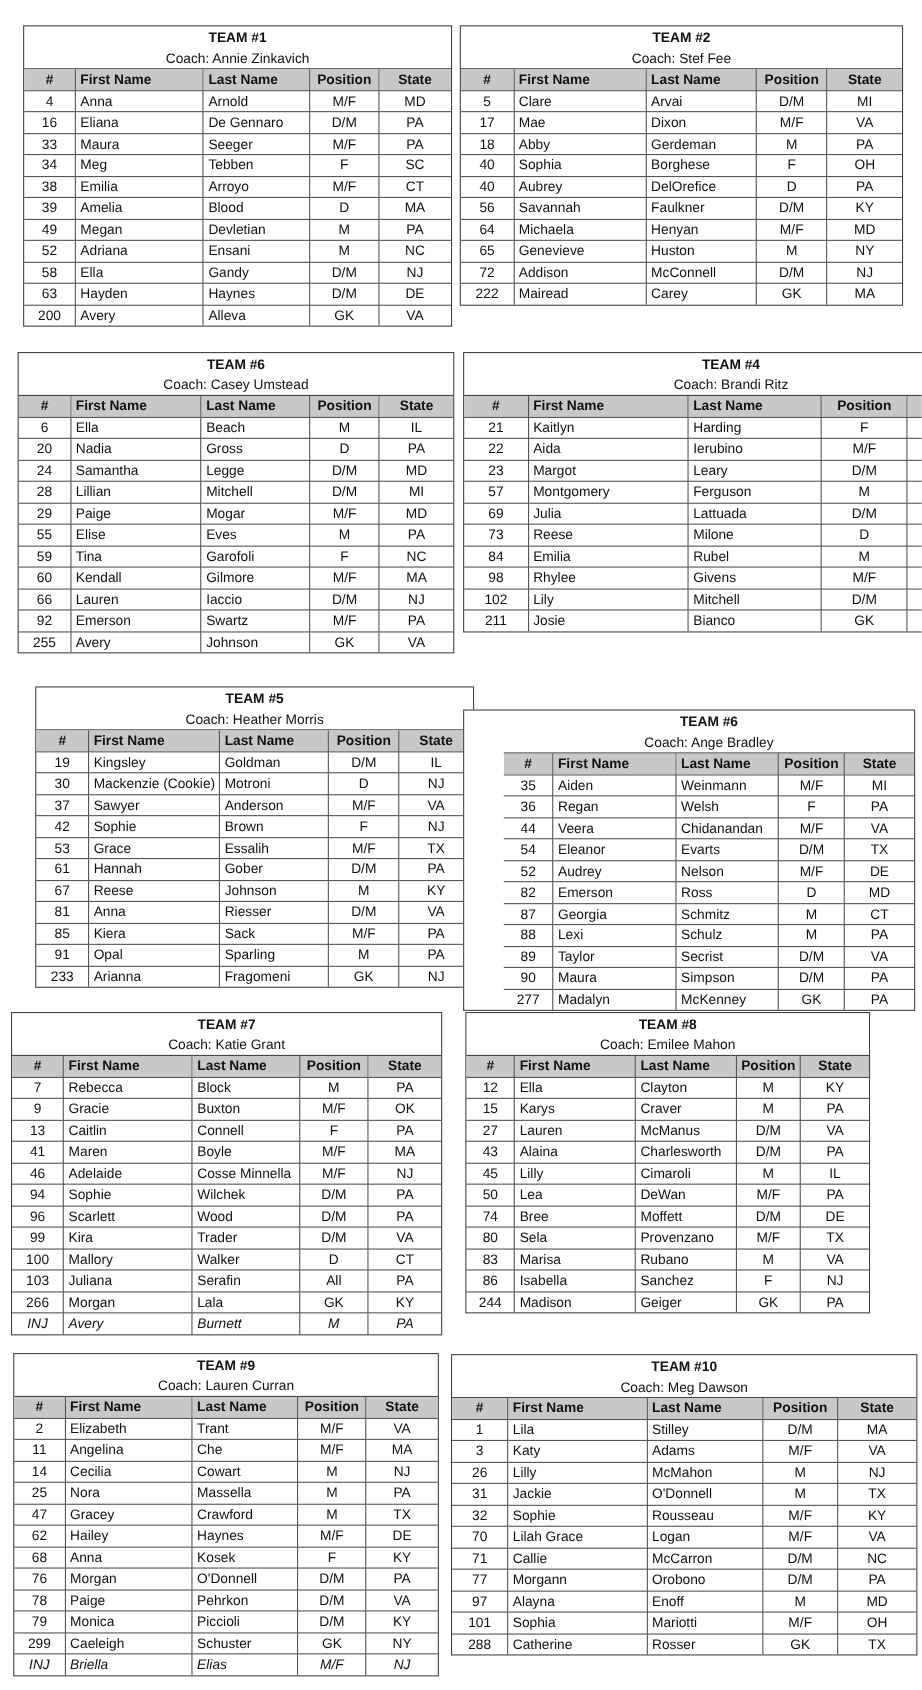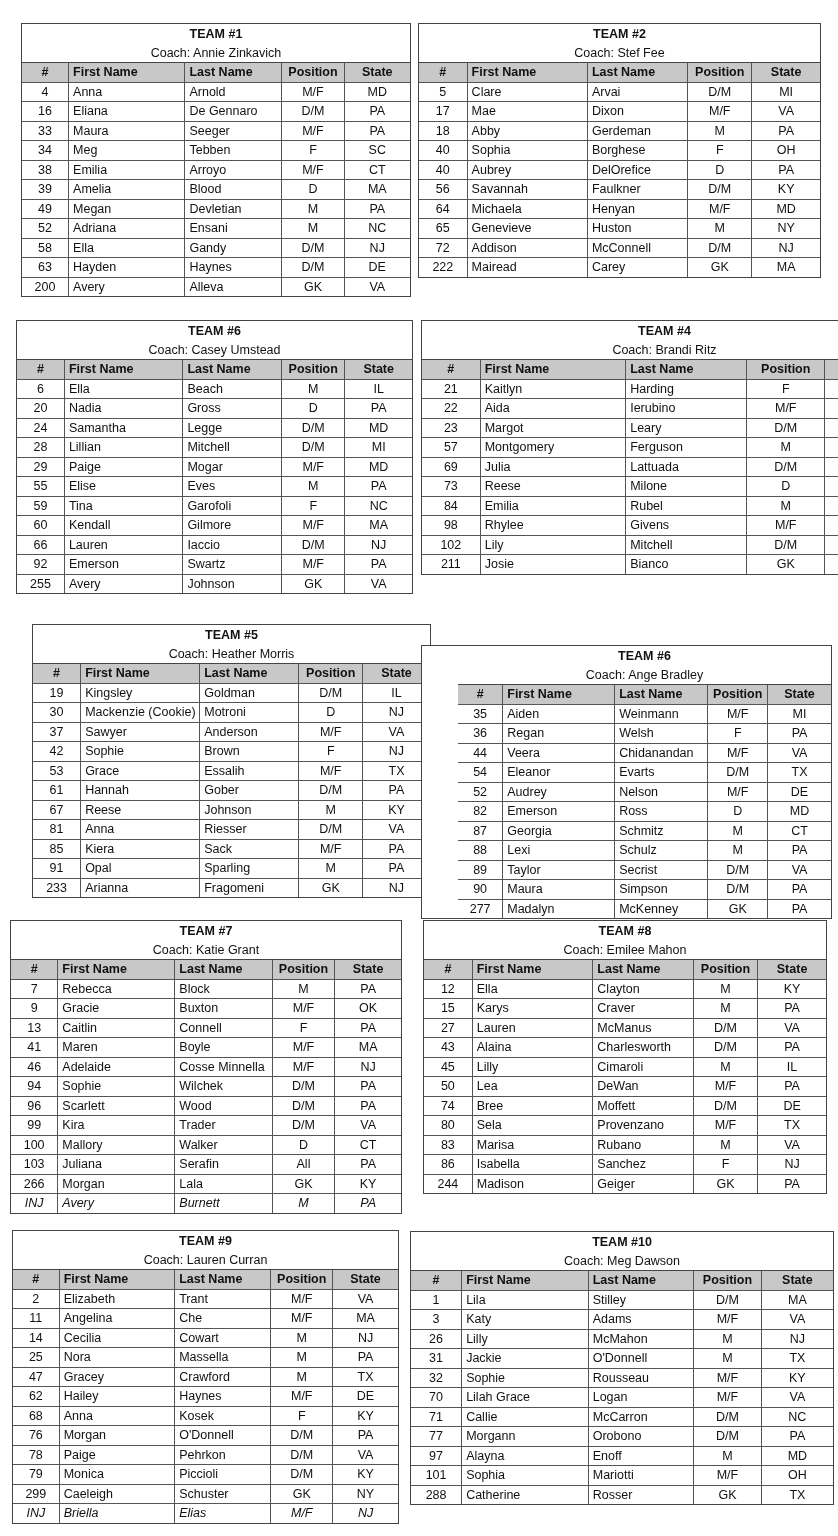--- a/index.html
+++ b/index.html
@@ -730,21 +730,21 @@
         <tr class="inj">
           <td class="c">INJ</td>
           <td class="">Avery</td>
           <td class="">Burnett</td>
           <td class="c">M</td>
           <td class="c">PA</td>
         </tr>
       </tbody>
     </table>
   </div>
-<div class="team" style="left:423px;top:920px;width:404px;">
+<div class="team" style="left:423px;top:920px;width:368px;">
     <div class="team-head">
       <div class="team-title">TEAM #8</div>
       <div class="team-coach">Coach: Emilee Mahon</div>
     </div>
     <table>
       <colgroup>
         <col style="width:12%">
         <col style="width:30%">
         <col style="width:25%">
         <col style="width:16%">

